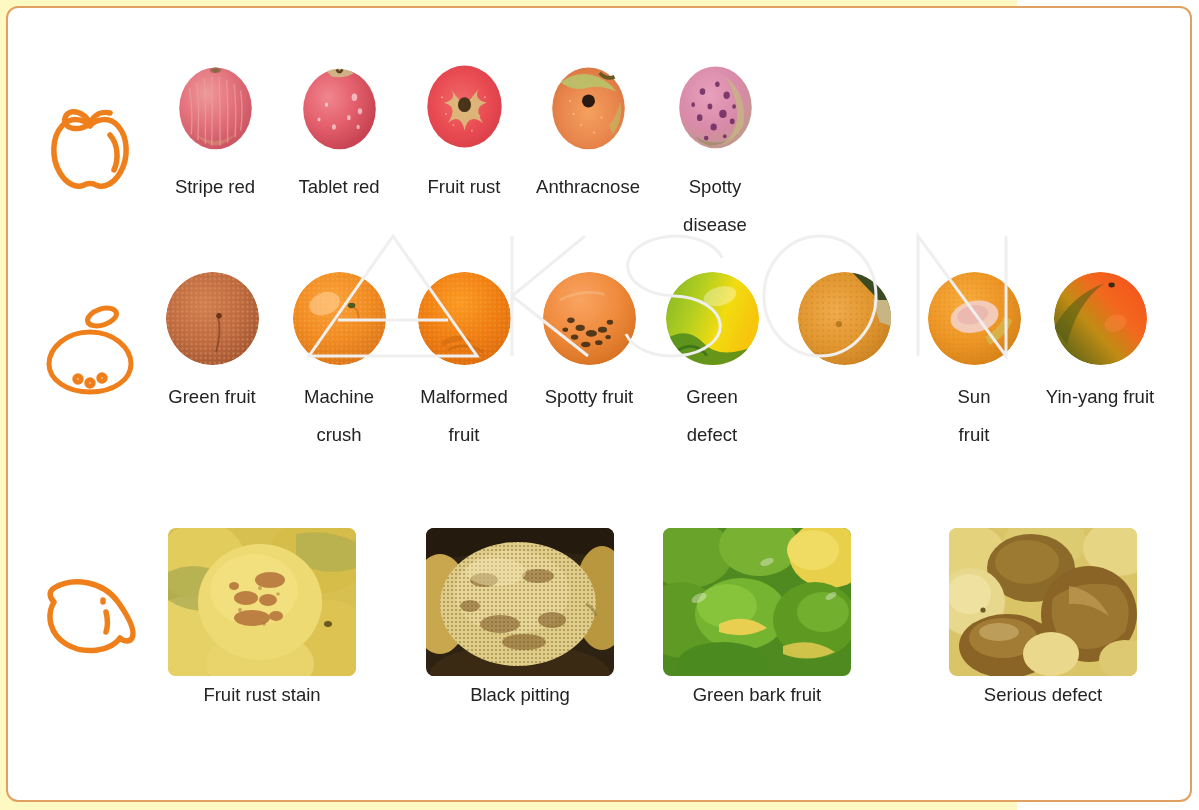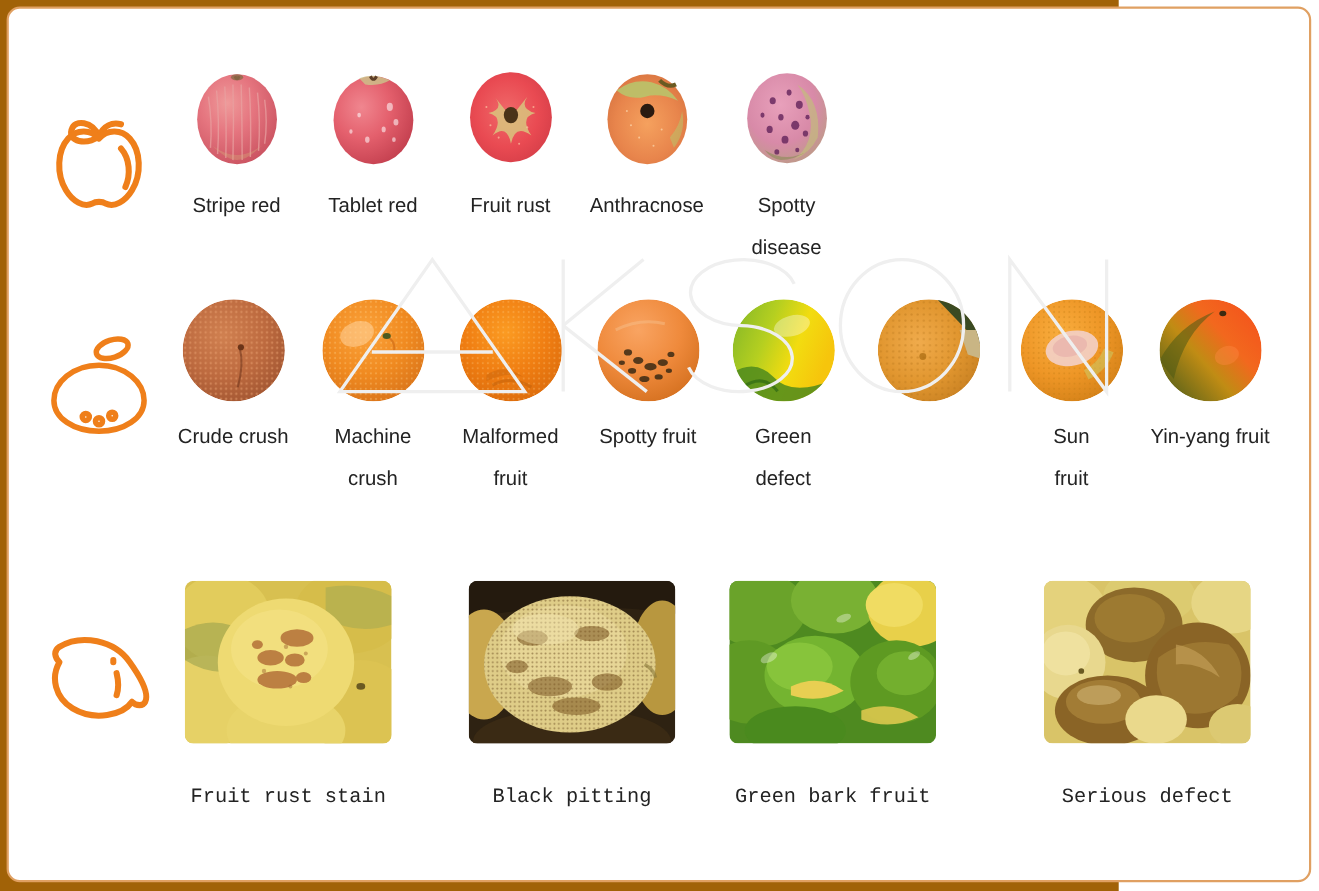--- a/index.html
+++ b/index.html
@@ -7,21 +7,21 @@
   body{
     width:1199px;height:810px;
     background:#ffffff;
     font-family:"Liberation Sans","DejaVu Sans",sans-serif;
     overflow:hidden;
   }
   .page{
     position:relative;
     width:1017px;height:810px;
     box-sizing:border-box;
-    background:#a16207;
+    background:#fef9c3;
   }
   .frame{
     position:absolute;
     left:6px;top:6px;
     width:1186px;height:796px;
     box-sizing:border-box;
     border:2px solid #e0a062;
     border-radius:12px;
     background:#ffffff;
   }
@@ -80,21 +80,21 @@
   .apple-cell .caption{margin-top:15px;}
 
   
   .orange-cell{top:0;width:128px;}
   .orange-cell .thumb{width:93px;height:93px;}
   .orange-cell .caption{margin-top:13px;}
 
   
   .lemon-cell{top:0;width:200px;}
   .lemon-cell .thumb{width:188px;height:148px;}
-  .lemon-cell .caption{margin-top:30px;font-family:Liberation Mono, monospace;}
+  .lemon-cell .caption{}
 </style>
 </head>
 <body>
 
 <div class="page">
   <div class="frame"></div>
 
   <div class="watermark">
     <svg viewBox="0 0 1199 140" xmlns="http://www.w3.org/2000/svg">
       <g fill="none" stroke="#efefef" stroke-width="3">
@@ -308,21 +308,21 @@
                 <circle cx="2.5" cy="2.5" r="1.2" fill="#e8a070" opacity=".5"></circle>
               </pattern>
             </defs>
             <circle cx="50" cy="50" r="50" fill="url(#or1)"></circle>
             <circle cx="50" cy="50" r="50" fill="url(#bump1)"></circle>
             <path d="M56 48 Q60 64 54 86" stroke="#7d3f22" stroke-width="2" fill="none" opacity=".7"></path>
             <circle cx="57" cy="47" r="3" fill="#6b3418"></circle>
           </svg>
         </div>
       </div>
-      <div class="caption">Crude crush</div>
+      <div class="caption">Green fruit</div>
     </div>
 
     <div class="cell orange-cell" style="left:275px;">
       <div class="thumb round">
         <div class="art">
           <svg viewBox="0 0 100 100" xmlns="http://www.w3.org/2000/svg">
             <defs>
               <radialGradient id="or2" cx="42%" cy="32%" r="75%">
                 <stop offset="0%" stop-color="#fba23a"></stop>
                 <stop offset="55%" stop-color="#f08a20"></stop>

